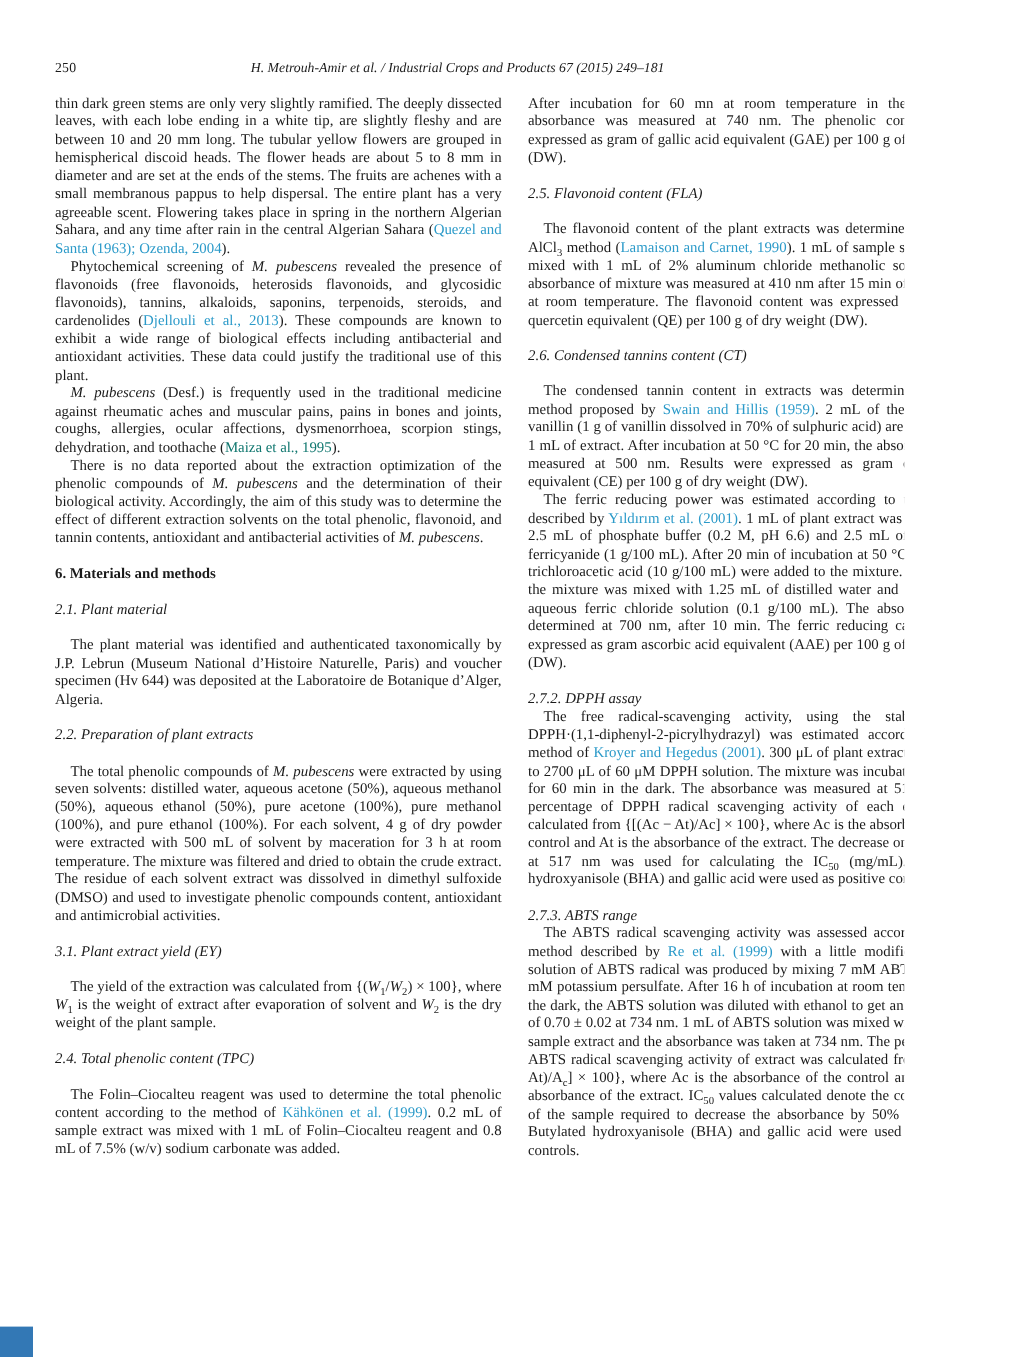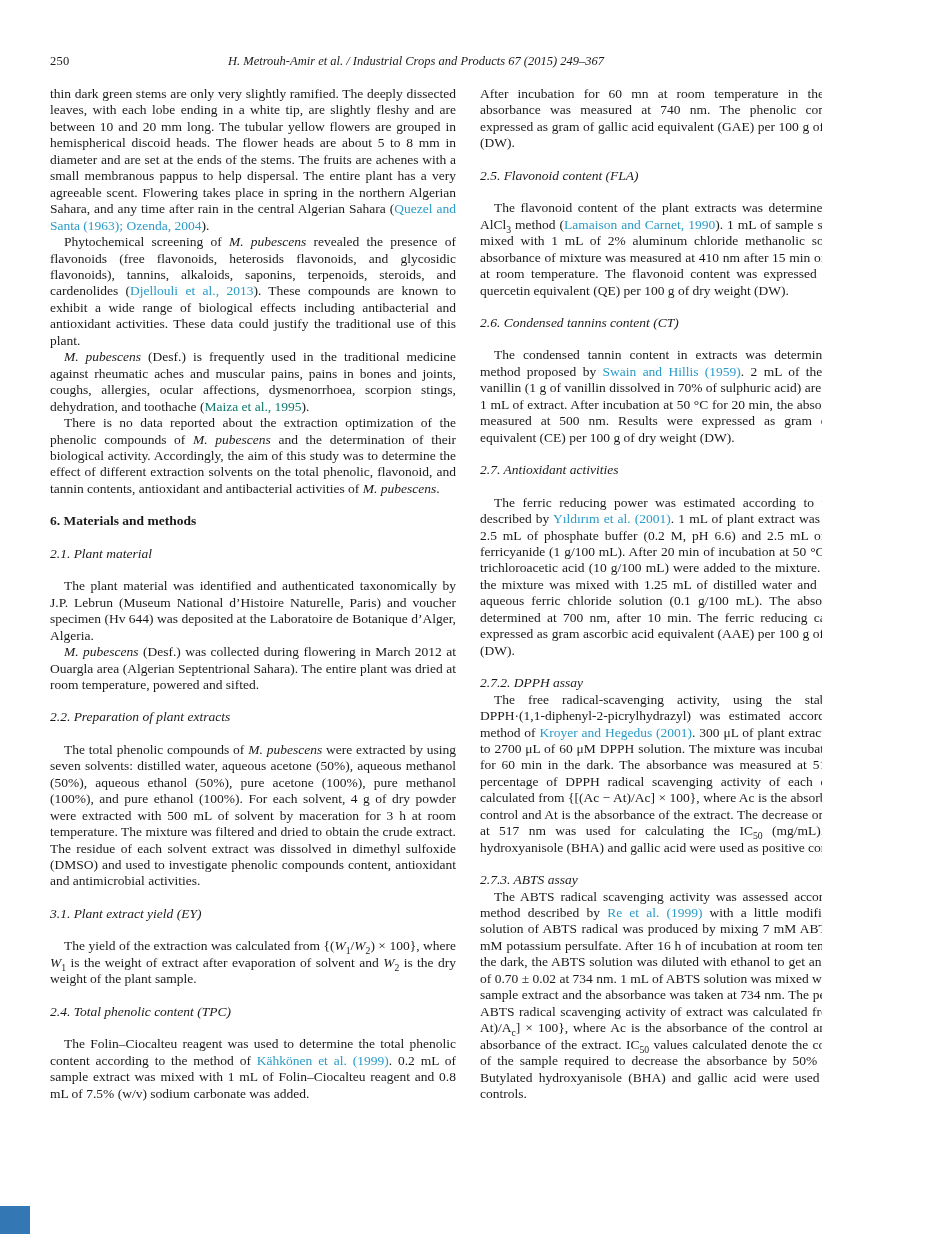--- a/index.html
+++ b/index.html
@@ -55,47 +55,45 @@
     width:30px;height:28px;
     background:#3378b5;
   }
 </style>
 </head>
 <body>
 
 <div class="page">
   <div class="header">
     <span class="pagenum">250</span>
-    <span class="runtitle">H. Metrouh-Amir et al. / Industrial Crops and Products 67 (2015) 249–367</span>
+    <span class="runtitle">H. Metrouh-Amir et al. / Industrial Crops and Products 67 (2015) 249–181</span>
   </div>
   <div class="columns">
     <div class="col" id="col-left">
         <p class="para noind">thin dark green stems are only very slightly ramified. The deeply dissected leaves, with each lobe ending in a white tip, are slightly fleshy and are between 10 and 20 mm long. The tubular yellow flowers are grouped in hemispherical discoid heads. The flower heads are about 5 to 8 mm in diameter and are set at the ends of the stems. The fruits are achenes with a small membranous pappus to help dispersal. The entire plant has a very agreeable scent. Flowering takes place in spring in the northern Algerian Sahara, and any time after rain in the central Algerian Sahara (<span class="cite" style="color: rgb(43, 154, 201);">Quezel and Santa (1963); Ozenda, 2004</span>).</p>
         <p class="para">Phytochemical screening of <span class="it">M. pubescens</span> revealed the presence of flavonoids (free flavonoids, heterosids flavonoids, and glycosidic flavonoids), tannins, alkaloids, saponins, terpenoids, steroids, and cardenolides (<span class="cite" style="color: rgb(43, 154, 201);">Djellouli et al., 2013</span>). These compounds are known to exhibit a wide range of biological effects including antibacterial and antioxidant activities. These data could justify the traditional use of this plant.</p>
         <p class="para"><span class="it">M. pubescens</span> (Desf.) is frequently used in the traditional medicine against rheumatic aches and muscular pains, pains in bones and joints, coughs, allergies, ocular affections, dysmenorrhoea, scorpion stings, dehydration, and toothache (<span class="cite" style="color: #0f766e;">Maiza et al., 1995</span>).</p>
         <p class="para">There is no data reported about the extraction optimization of the phenolic compounds of <span class="it">M. pubescens</span> and the determination of their biological activity. Accordingly, the aim of this study was to determine the effect of different extraction solvents on the total phenolic, flavonoid, and tannin contents, antioxidant and antibacterial activities of <span class="it">M. pubescens</span>.</p>
         <div class="h2">6.  Materials and methods</div>
         <div class="h3">2.1.  Plant material</div>
         <p class="para">The plant material was identified and authenticated taxonomically by J.P. Lebrun (Museum National d’Histoire Naturelle, Paris) and voucher specimen (Hv 644) was deposited at the Laboratoire de Botanique d’Alger, Algeria.</p>
-        <p class="para"><span class="it">M. pubescens</span> (Desf.) was collected during flowering in March 2012 at Ouargla area (Algerian Septentrional Sahara). The entire plant was dried at room temperature, powered and sifted.</p>
         <div class="h3">2.2.  Preparation of plant extracts</div>
         <p class="para">The total phenolic compounds of <span class="it">M. pubescens</span> were extracted by using seven solvents: distilled water, aqueous acetone (50%), aqueous methanol (50%), aqueous ethanol (50%), pure acetone (100%), pure methanol (100%), and pure ethanol (100%). For each solvent, 4 g of dry powder were extracted with 500 mL of solvent by maceration for 3 h at room temperature. The mixture was filtered and dried to obtain the crude extract. The residue of each solvent extract was dissolved in dimethyl sulfoxide (DMSO) and used to investigate phenolic compounds content, antioxidant and antimicrobial activities.</p>
         <div class="h3">3.1.  Plant extract yield (EY)</div>
         <p class="para">The yield of the extraction was calculated from {(<span class="it">W</span><sub>1</sub>/<span class="it">W</span><sub>2</sub>) × 100}, where <span class="it">W</span><sub>1</sub> is the weight of extract after evaporation of solvent and <span class="it">W</span><sub>2</sub> is the dry weight of the plant sample.</p>
         <div class="h3">2.4.  Total phenolic content (TPC)</div>
         <p class="para">The Folin–Ciocalteu reagent was used to determine the total phenolic content according to the method of <span class="cite" style="color: rgb(43, 154, 201);">Kähkönen et al. (1999)</span>. 0.2 mL of sample extract was mixed with 1 mL of Folin–Ciocalteu reagent and 0.8 mL of 7.5% (w/v) sodium carbonate was added.</p>
       </div>
     <div class="col" id="col-right">
         <p class="para noind">After incubation for 60 mn at room temperature in the dark, the absorbance was measured at 740 nm. The phenolic contents were expressed as gram of gallic acid equivalent (GAE) per 100 g of dry weight (DW).</p>
         <div class="h3">2.5.  Flavonoid content (FLA)</div>
         <p class="para">The flavonoid content of the plant extracts was determined using the AlCl<sub>3</sub> method (<span class="cite" style="color: rgb(43, 154, 201);">Lamaison and Carnet, 1990</span>). 1 mL of sample solution was mixed with 1 mL of 2% aluminum chloride methanolic solution. The absorbance of mixture was measured at 410 nm after 15 min of incubation at room temperature. The flavonoid content was expressed as gram of quercetin equivalent (QE) per 100 g of dry weight (DW).</p>
         <div class="h3">2.6.  Condensed tannins content (CT)</div>
         <p class="para">The condensed tannin content in extracts was determined using a method proposed by <span class="cite" style="color: rgb(43, 154, 201);">Swain and Hillis (1959)</span>. 2 mL of the reagent of vanillin (1 g of vanillin dissolved in 70% of sulphuric acid) are mixed with 1 mL of extract. After incubation at 50 °C for 20 min, the absorptance was measured at 500 nm. Results were expressed as gram of catechin equivalent (CE) per 100 g of dry weight (DW).</p>
-        <div class="h3">2.7.  Antioxidant activities</div>
         <p class="para">The ferric reducing power was estimated according to the method described by <span class="cite" style="color: rgb(43, 154, 201);">Yıldırım et al. (2001)</span>. 1 mL of plant extract was mixed with 2.5 mL of phosphate buffer (0.2 M, pH 6.6) and 2.5 mL of potassium ferricyanide (1 g/100 mL). After 20 min of incubation at 50 °C, 2.5 mL of trichloroacetic acid (10 g/100 mL) were added to the mixture. 1.25 mL of the mixture was mixed with 1.25 mL of distilled water and 0.25 mL of aqueous ferric chloride solution (0.1 g/100 mL). The absorbance was determined at 700 nm, after 10 min. The ferric reducing capacity was expressed as gram ascorbic acid equivalent (AAE) per 100 g of dry weight (DW).</p>
         <div class="h4">2.7.2.  DPPH assay</div>
         <p class="para">The free radical-scavenging activity, using the stable radical DPPH·(1,1-diphenyl-2-picrylhydrazyl) was estimated according to the method of <span class="cite" style="color: rgb(43, 154, 201);">Kroyer and Hegedus (2001)</span>. 300 μL of plant extract was added to 2700 μL of 60 μM DPPH solution. The mixture was incubated at 37 °C for 60 min in the dark. The absorbance was measured at 517 nm. The percentage of DPPH radical scavenging activity of each extract was calculated from {[(Ac − At)/Ac] × 100}, where Ac is the absorbance of the control and At is the absorbance of the extract. The decrease on absorption at 517 nm was used for calculating the IC<sub>50</sub> (mg/mL). Butylated hydroxyanisole (BHA) and gallic acid were used as positive controls.</p>
-        <div class="h4">2.7.3.  ABTS assay</div>
+        <div class="h4">2.7.3.  ABTS range</div>
         <p class="para">The ABTS radical scavenging activity was assessed according to the method described by <span class="cite" style="color: rgb(43, 154, 201);">Re et al. (1999)</span> with a little modification. The solution of ABTS radical was produced by mixing 7 mM ABTS and 2.45 mM potassium persulfate. After 16 h of incubation at room temperature in the dark, the ABTS solution was diluted with ethanol to get an absorbance of 0.70 ± 0.02 at 734 nm. 1 mL of ABTS solution was mixed with 10 μL of sample extract and the absorbance was taken at 734 nm. The percentage of ABTS radical scavenging activity of extract was calculated from {[(Ac − At)/A<sub>c</sub>] × 100}, where Ac is the absorbance of the control and At is the absorbance of the extract. IC<sub>50</sub> values calculated denote the concentration of the sample required to decrease the absorbance by 50% at 734 nm. Butylated hydroxyanisole (BHA) and gallic acid were used as positive controls.</p>
       </div>
   </div>
   <div class="corner-marker" style="background: rgb(51, 120, 181);"></div>
 </div>
 
 </body></html>

